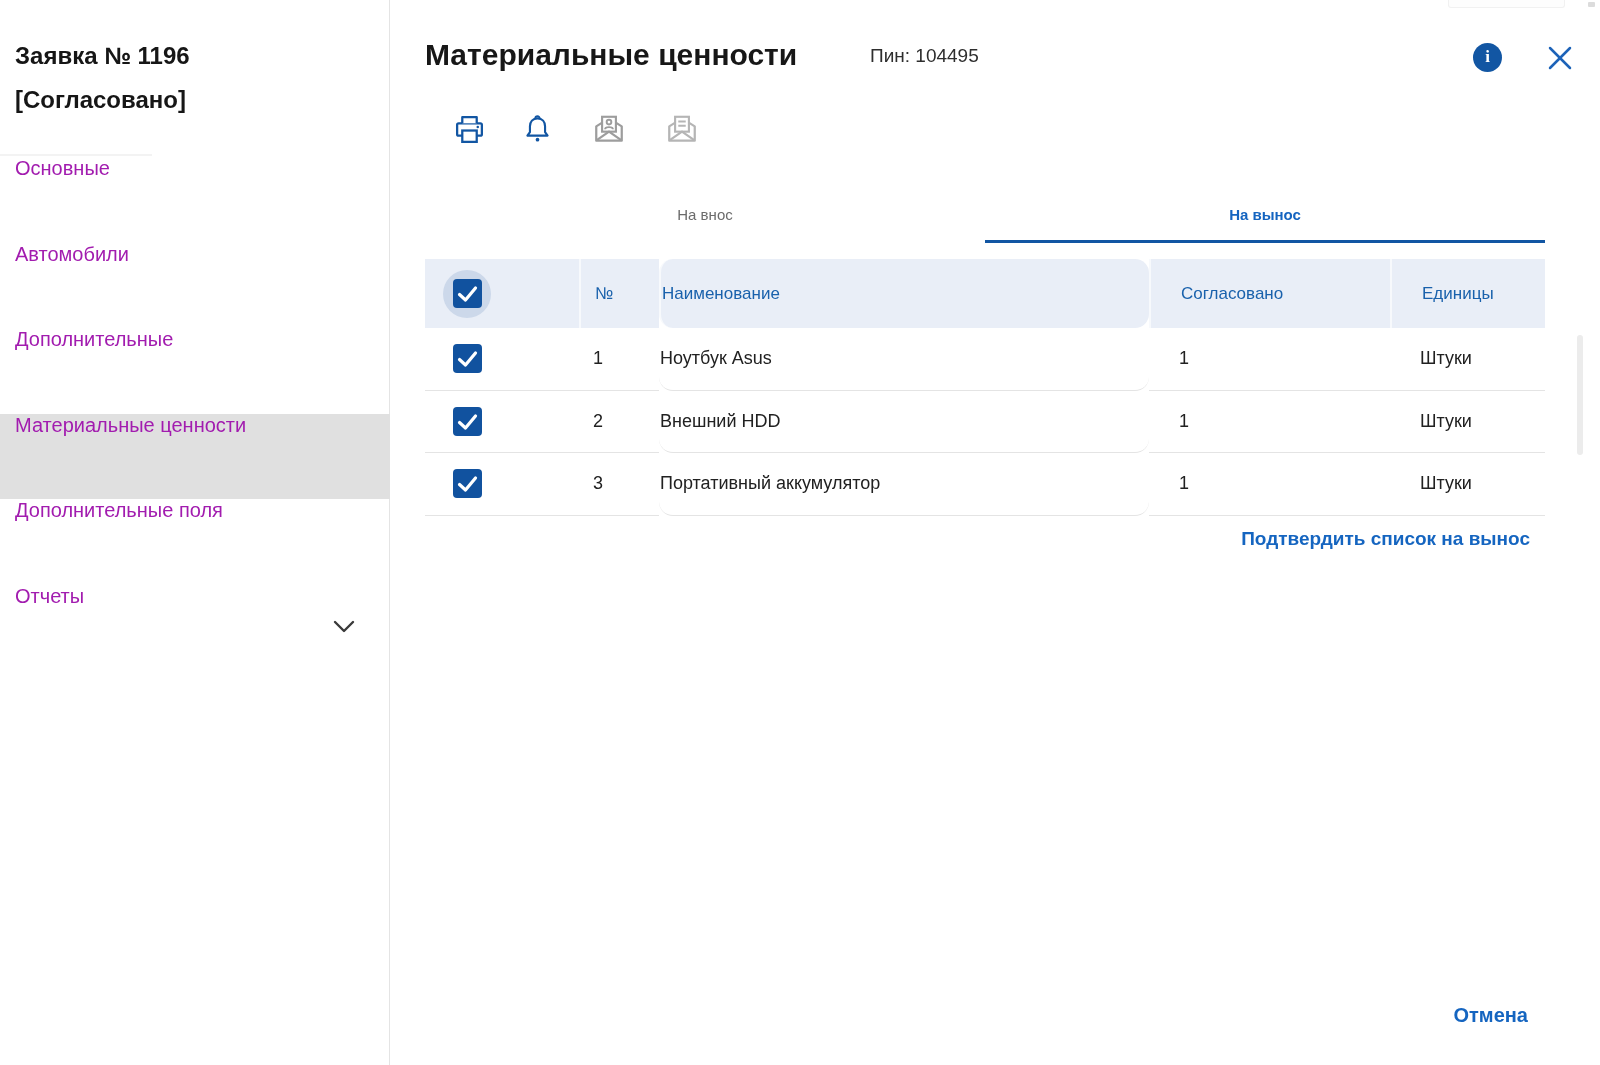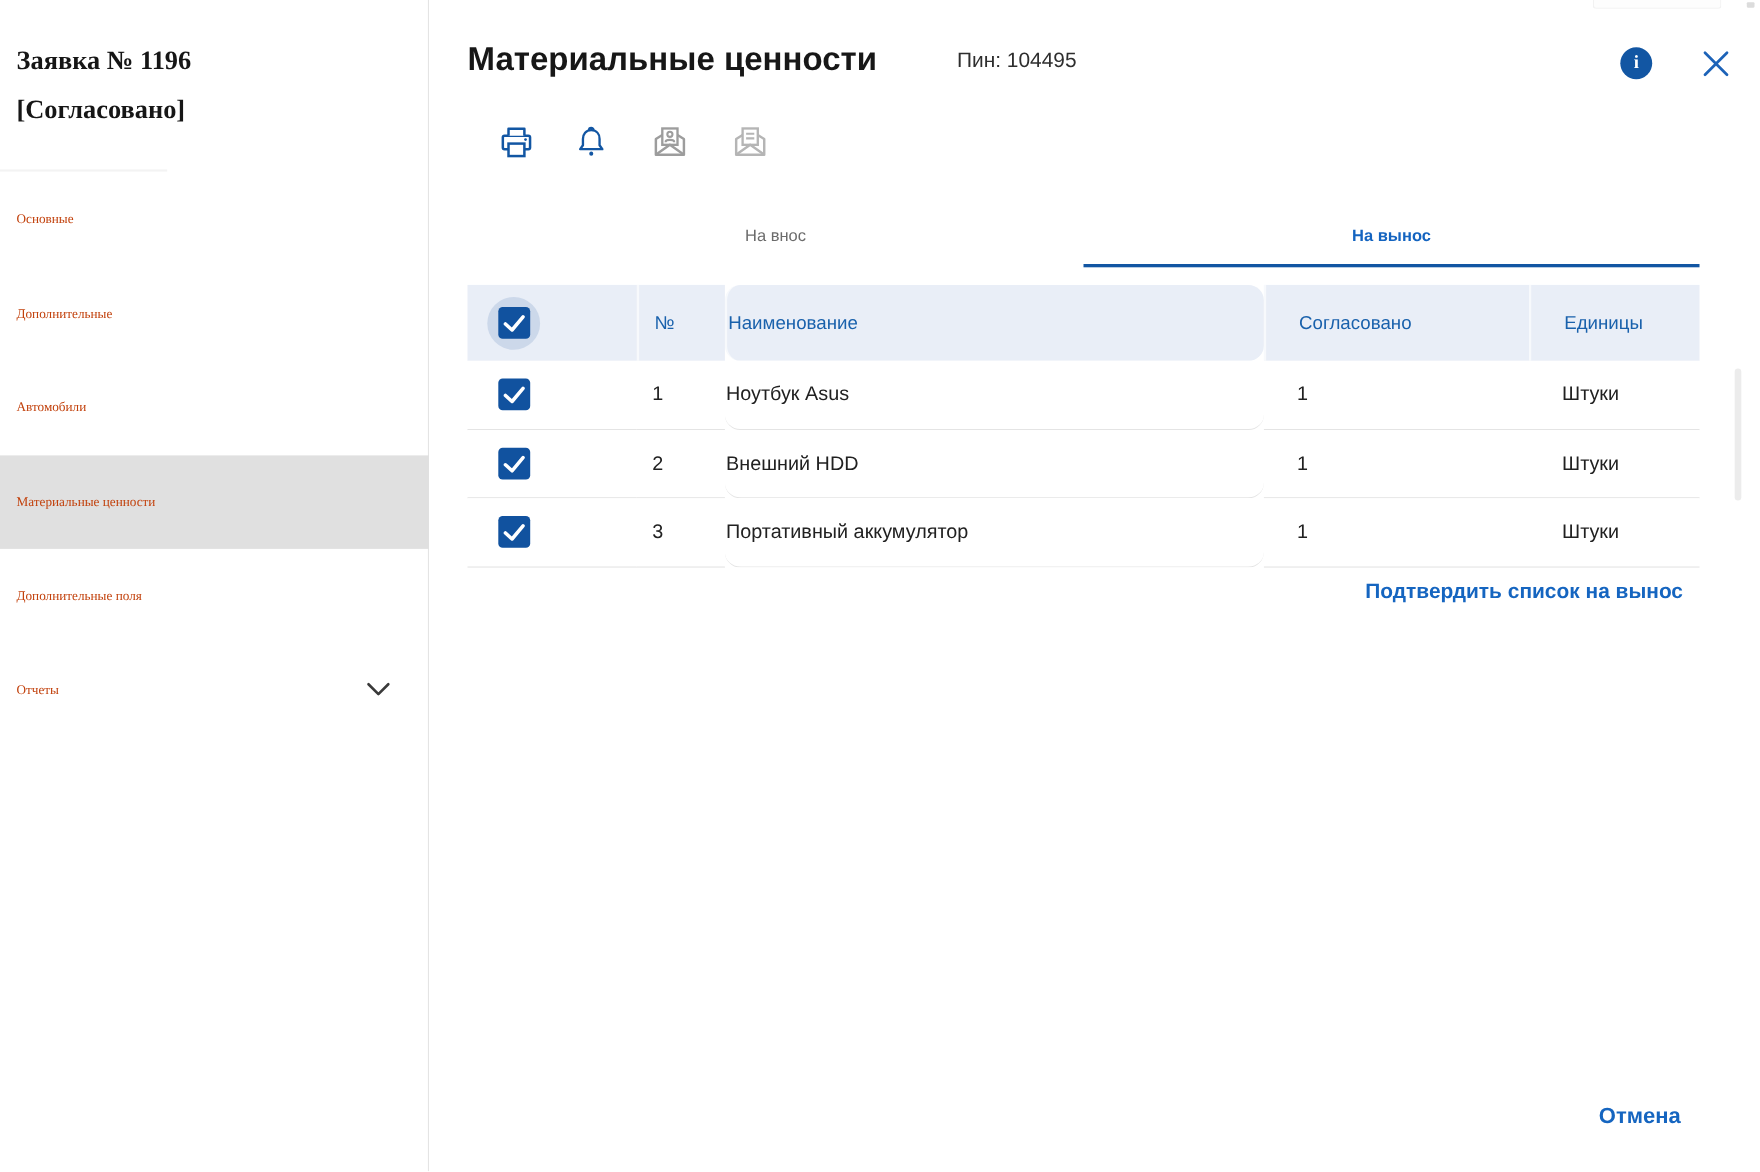--- a/index.html
+++ b/index.html
@@ -1,24 +1,24 @@
 <!DOCTYPE html>
 <html><head>
 <meta charset="utf-8">
 <style>
   * { margin:0; padding:0; box-sizing:border-box; }
   html,body { width:1600px; height:1065px; background:#fff; font-family:"Liberation Sans", sans-serif; }
   .app { position:relative; width:1600px; height:1065px; background:#fff; overflow:hidden; }
 
   
-  .sidebar { position:absolute; left:0; top:0; width:390px; height:1065px; background:#fff; border-right:1px solid #e4e4e4;font-family:Liberation Serif, serif; }
+  .sidebar { position:absolute; left:0; top:0; width:390px; height:1065px; background:#fff; border-right:1px solid #e4e4e4; }
   .sb-title { position:absolute; left:15px; top:34px; font-size:24px; font-weight:bold; color:#161616; line-height:44px; }
   .sb-title-divider { position:absolute; left:0; top:154px; width:152px; height:2px; background:#f3f3f3; }
   .sb-nav { position:absolute; left:0; top:157px; width:390px; }
-  .sb-item { position:relative; height:85.5px; display:flex; align-items:center; padding-left:15px; font-size:12px; color:#c2410c; cursor:pointer; }
+  .sb-item { position:relative; height:85.5px; display:flex; align-items:flex-start; padding-left:15px; font-size:20px; color:#a21caf; cursor:pointer; }
   .sb-item.selected { background:#e0e0e0; }
   .sb-chevron { position:absolute; right:35px; top:50%; transform:translateY(-50%); width:22px; height:14px; }
 
   
   .page-title { position:absolute; left:425px; top:38px; font-size:30px; font-weight:bold; color:#171717; }
   .pin { position:absolute; left:858px; top:45px; font-size:19px; color:#2e2e2e;margin-left:12px; }
   .info-btn { position:absolute; left:1473px; top:43px; width:29px; height:29px; border:none; border-radius:50%; background:#1256a3; color:#fff; font-size:17px; font-weight:bold; font-family:"Liberation Serif", serif; display:flex; align-items:center; justify-content:center; cursor:pointer; padding-bottom:2px; }
   .close-btn { position:absolute; left:1546px; top:44px; width:28px; height:28px; border:none; background:transparent; cursor:pointer; padding:0; }
 
   
@@ -65,24 +65,24 @@
     <div class="sb-title">
       <div>Заявка № 1196</div>
       <div>[Согласовано]</div>
     </div>
     <div class="sb-title-divider"></div>
     <nav class="sb-nav">
       <div class="sb-item">
         <span>Основные</span>
       </div>
       <div class="sb-item">
+        <span>Автомобили</span>
+      </div>
+      <div class="sb-item">
         <span>Дополнительные</span>
-      </div>
-      <div class="sb-item">
-        <span>Автомобили</span>
       </div>
       <div class="sb-item selected">
         <span>Материальные ценности</span>
       </div>
       <div class="sb-item">
         <span>Дополнительные поля</span>
       </div>
       <div class="sb-item">
         <span>Отчеты</span>
         <svg class="sb-chevron" viewBox="0 0 22 14">

